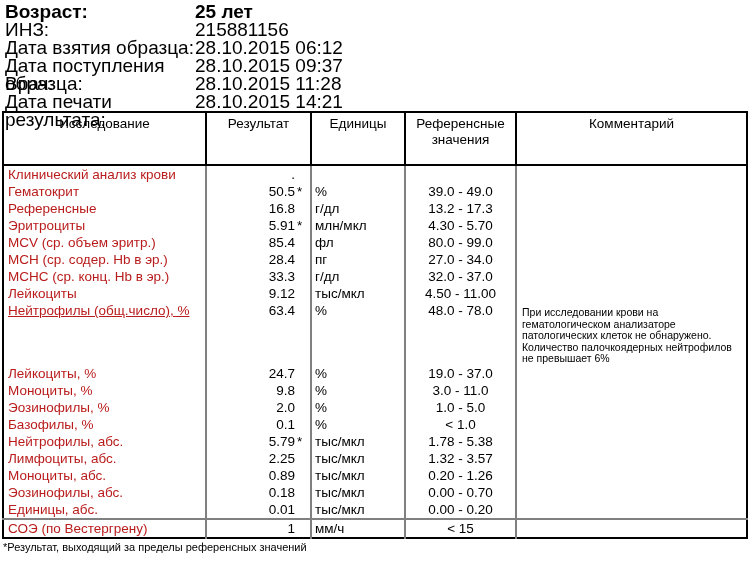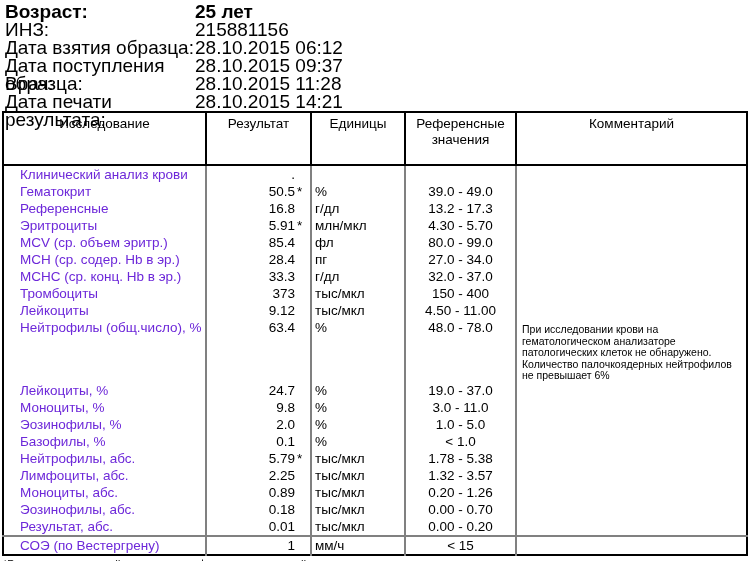--- a/index.html
+++ b/index.html
@@ -46,35 +46,35 @@
     background: #ffffff;
   }
 
   td {
     height: 17px;
     line-height: 17px;
     font-size: 13.5px;
     vertical-align: top;
     padding: 0;
   }
-  td.c-name { color: #6d28d9; padding-left: 16px; white-space: nowrap; overflow: hidden; }
+  td.c-name { color: #b91c1c; padding-left: 4px; white-space: nowrap; overflow: hidden; }
   td.c-result { border-left: 2px solid #808080; text-align: right; padding-right: 2px; white-space: nowrap; }
   td.c-result .flag { display: inline-block; width: 13px; text-align: left; padding-left: 2px; }
   td.c-units { border-left: 2px solid #808080; padding-left: 3px; white-space: nowrap; }
   td.c-ref { border-left: 2px solid #808080; text-align: center; white-space: nowrap; }
   td.c-comment {
     border-left: 2px solid #808080;
     font-size: 10.5px;
     line-height: 11.5px;
     padding: 5px 2px 0 5px;
     white-space: normal;
   }
 
   tr.tall td { height: 58px; }
-  tr.tall td.c-name span { display: inline-block; max-width: 184px; white-space: normal; line-height: 17px; }
+  tr.tall td.c-name span { display: inline-block; max-width: 184px; white-space: normal; line-height: 17px; text-decoration: underline; }
   tr.sep td { border-top: 2px solid #808080; height: 15px; }
 
   
   .footnote { font-size: 11px; line-height: 13px; margin: 2px 0 0 3px; }
 </style>
 </head>
 <body>
 
 <div class="page">
 
@@ -178,27 +178,20 @@
   </tr>
 
   <tr>
     <td class="c-name"><span>MCHC (ср. конц. Hb в эр.)</span></td>
     <td class="c-result"><span class="val">33.3</span><span class="flag"></span></td>
     <td class="c-units">г/дл</td>
     <td class="c-ref">32.0 - 37.0</td>
     <td class="c-comment"></td>
   </tr>
 
-  <tr>
-    <td class="c-name"><span>Тромбоциты</span></td>
-    <td class="c-result"><span class="val">373</span><span class="flag"></span></td>
-    <td class="c-units">тыс/мкл</td>
-    <td class="c-ref">150 - 400</td>
-    <td class="c-comment"></td>
-  </tr>
 
   <tr>
     <td class="c-name"><span>Лейкоциты</span></td>
     <td class="c-result"><span class="val">9.12</span><span class="flag"></span></td>
     <td class="c-units">тыс/мкл</td>
     <td class="c-ref">4.50 - 11.00</td>
     <td class="c-comment"></td>
   </tr>
 
   <tr class="tall">
@@ -267,21 +260,21 @@
 
   <tr>
     <td class="c-name"><span>Эозинофилы, абс.</span></td>
     <td class="c-result"><span class="val">0.18</span><span class="flag"></span></td>
     <td class="c-units">тыс/мкл</td>
     <td class="c-ref">0.00 - 0.70</td>
     <td class="c-comment"></td>
   </tr>
 
   <tr>
-    <td class="c-name"><span>Результат, абс.</span></td>
+    <td class="c-name"><span>Единицы, абс.</span></td>
     <td class="c-result"><span class="val">0.01</span><span class="flag"></span></td>
     <td class="c-units">тыс/мкл</td>
     <td class="c-ref">0.00 - 0.20</td>
     <td class="c-comment"></td>
   </tr>
 
   <tr class="sep">
     <td class="c-name"><span>СОЭ (по Вестергрену)</span></td>
     <td class="c-result"><span class="val">1</span><span class="flag"></span></td>
     <td class="c-units">мм/ч</td>

